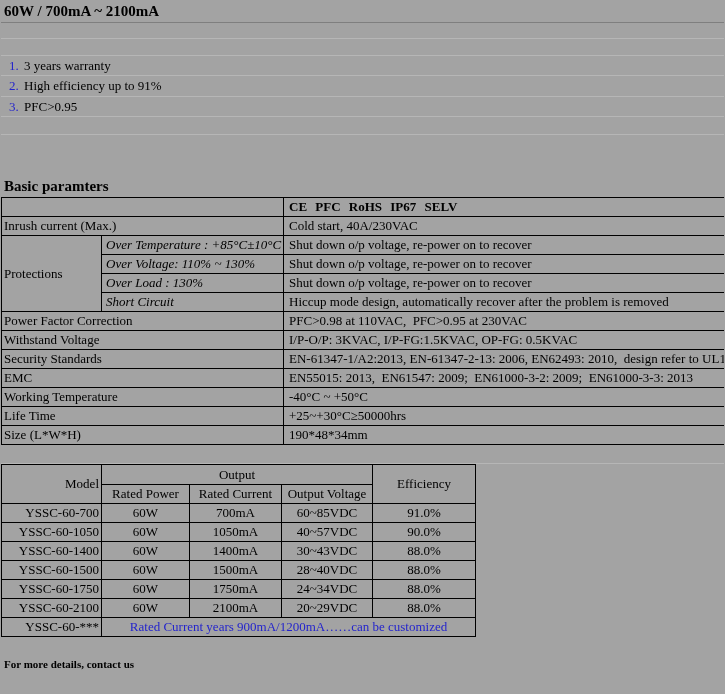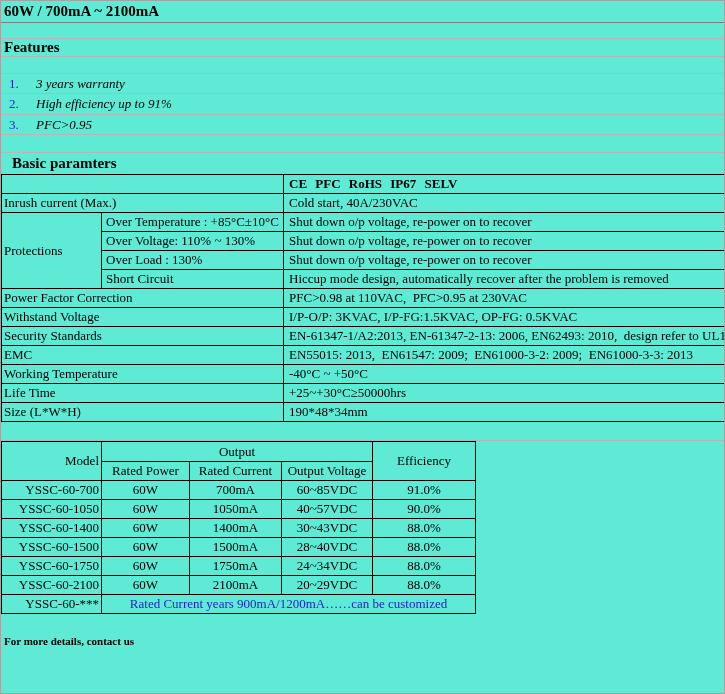--- a/index.html
+++ b/index.html
@@ -1,44 +1,44 @@
 <!DOCTYPE html>
 <html><head>
 <meta charset="utf-8">
 <style>
   * { box-sizing: border-box; }
   html, body { margin: 0; padding: 0; background: #ffffff; }
   .page {
     width: 725px; height: 694px;
     border: 1px solid #a3a3a3;
-    background: #5eead4;
+    background: #a3a3a3;
     color: #000000;
     font-family: "Liberation Serif", "DejaVu Serif", serif;
     font-size: 13px;
     overflow: hidden;
   }
   .row { border-bottom: 1px solid #b6b6b6; padding-left: 3px; overflow: hidden; }
   .title-row { height: 22px; line-height: 20px; font-size: 15px; font-weight: bold; border-bottom-color: #7f7f7f; }
   .sp1 { height: 16px; }
   .features-heading { height: 18px; line-height: 17px; font-size: 15px; font-weight: bold; }
   .sp2 { height: 17px; }
   .li { height: 20px; line-height: 19px; padding-left: 8px; }
   .li.tall { height: 21px; line-height: 20px; }
   .num { color: #2424cc; display: inline-block; min-width: 15px; }
-  .li-text { margin-left: 12px; font-style: italic; }
+  .li-text { margin-left: 0; }
   .sp3 { height: 18px; }
-  .basic-heading { height: 21px; line-height: 21px; font-size: 15px; font-weight: bold; border-bottom: none; padding-left: 11px; }
+  .basic-heading { height: 21px; line-height: 21px; font-size: 15px; font-weight: bold; border-bottom: none; padding-left: 3px; margin-top: 41px; }
 
   table { border-collapse: collapse; table-layout: fixed; }
   td { border: 1px solid #000; height: 19px; padding: 0 2px 0 5px; overflow: hidden; vertical-align: middle; white-space: pre; }
 
   table.basic { width: 723px; }
   td.cert { font-weight: bold; word-spacing: 5px; }
   td.lbl { padding-left: 2px; }
-  td.cond { padding-left: 4px; }
+  td.cond { padding-left: 4px; font-style: italic; }
 
   .gap { height: 19px; border-bottom: 1px solid #b6b6b6; }
 
   table.model { width: 474px; }
   table.model td { text-align: center; padding: 0 2px; }
   table.model td.mlbl { text-align: right; padding-left: 4px; }
   table.model tr.hr1 td { height: 20px; }
   td.note { color: #2424cc; }
 
   .footer {
@@ -47,21 +47,20 @@
     font-size: 11px; font-weight: bold;
   }
 </style>
 </head>
 <body>
 
 <div class="page">
 
   <div class="row title-row">60W / 700mA ~ 2100mA</div>
   <div class="row sp1"></div>
-  <div class="row features-heading">Features</div>
   <div class="row sp2"></div>
 
   <div class="row li">
     <span class="num">1.</span><span class="li-text">3 years warranty</span>
   </div>
   <div class="row li tall">
     <span class="num">2.</span><span class="li-text">High efficiency up to 91%</span>
   </div>
   <div class="row li">
     <span class="num">3.</span><span class="li-text">PFC&gt;0.95</span>

